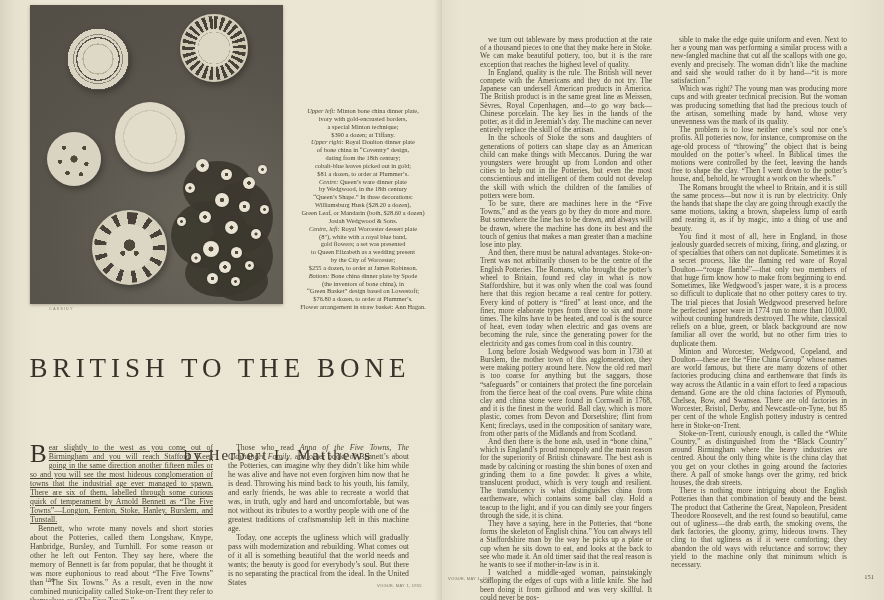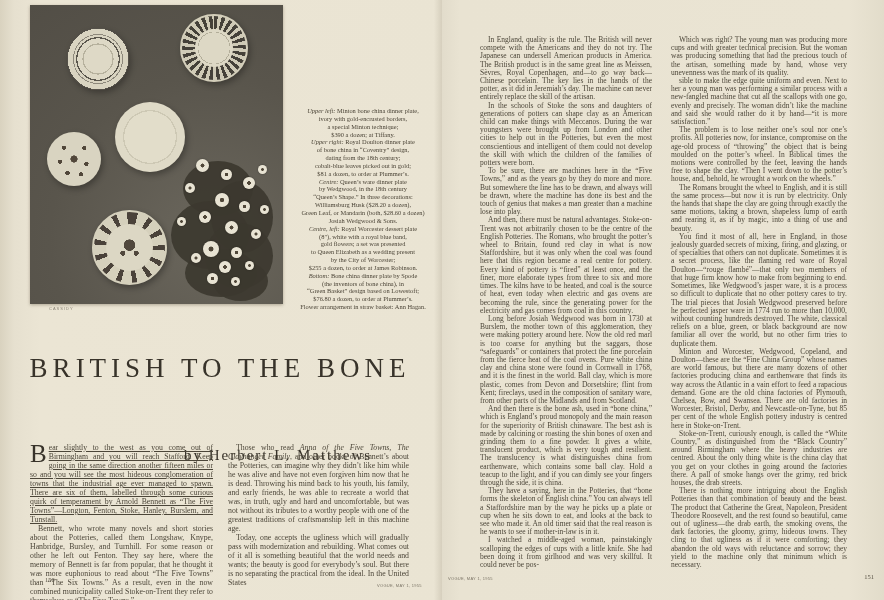--- a/index.html
+++ b/index.html
@@ -166,34 +166,35 @@
     </div>
     <div class="folio folio-left">150</div>
     <div class="runner runner-left">VOGUE, MAY 1, 1955</div>
   </div>
 
   <div class="gutter"></div>
 
   <div class="page right">
     <div class="cols right-cols">
       <div class="col rc1">
+          <p>we turn out tableware by mass production at the rate of a thousand pieces to one that they make here in Stoke. We can make beautiful pottery, too, but it is the rare exception that reaches the highest level of quality.</p>
           <p>In England, quality is the rule. The British will never compete with the Americans and they do not try. The Japanese can undersell American products in America. The British product is in the same great line as Meissen, Sèvres, Royal Copenhagen, and—to go way back—Chinese porcelain. The key lies in the hands of the potter, as it did in Jeremiah’s day. The machine can never entirely replace the skill of the artisan.</p>
           <p>In the schools of Stoke the sons and daughters of generations of potters can shape clay as an American child can make things with Meccanos. During the war youngsters were brought up from London and other cities to help out in the Potteries, but even the most conscientious and intelligent of them could not develop the skill with which the children of the families of potters were born.</p>
           <p>To be sure, there are machines here in the “Five Towns,” and as the years go by they do more and more. But somewhere the line has to be drawn, and always will be drawn, where the machine has done its best and the touch of genius that makes a man greater than a machine lose into play.</p>
           <p>And then, there must be natural advantages. Stoke-on-Trent was not arbitrarily chosen to be the centre of the English Potteries. The Romans, who brought the potter’s wheel to Britain, found red clay in what is now Staffordshire, but it was only when the coal was found here that this region became a real centre for pottery. Every kind of pottery is “fired” at least once, and the finer, more elaborate types from three to six and more times. The kilns have to be heated, and coal is the source of heat, even today when electric and gas ovens are becoming the rule, since the generating power for the electricity and gas comes from coal in this country.</p>
           <p>Long before Josiah Wedgwood was born in 1730 at Burslem, the mother town of this agglomeration, they were making pottery around here. Now the old red marl is too coarse for anything but the saggars, those “safeguards” or containers that protect the fine porcelain from the fierce heat of the coal ovens. Pure white china clay and china stone were found in Cornwall in 1768, and it is the finest in the world. Ball clay, which is more plastic, comes from Devon and Dorsetshire; flint from Kent; fireclays, used in the composition of sanitary ware, from other parts of the Midlands and from Scotland.</p>
           <p>And then there is the bone ash, used in “bone china,” which is England’s proud monopoly and the main reason for the superiority of British chinaware. The best ash is made by calcining or roasting the shin bones of oxen and grinding them to a fine powder. It gives a white, translucent product, which is very tough and resilient. The translucency is what distinguishes china from earthenware, which contains some ball clay. Hold a teacup to the light, and if you can dimly see your fingers through the side, it is china.</p>
           <p>They have a saying, here in the Potteries, that “bone forms the skeleton of English china.” You can always tell a Staffordshire man by the way he picks up a plate or cup when he sits down to eat, and looks at the back to see who made it. An old timer said that the real reason is he wants to see if mother-in-law is in it.</p>
           <p>I watched a middle-aged woman, painstakingly scalloping the edges of cups with a little knife. She had been doing it from girlhood and was very skillful. It could never be pos-</p>
         </div>
       <div class="col rc2">
+          <p>sible to make the edge quite uniform and even. Next to her a young man was performing a similar process with a new-fangled machine that cut all the scallops with one go, evenly and precisely. The woman didn’t like the machine and said she would rather do it by hand—“it is more satisfaction.”</p>
           <p>Which was right? The young man was producing more cups and with greater technical precision. But the woman was producing something that had the precious touch of the artisan, something made by hand, whose very unevenness was the mark of its quality.</p>
-          <p>sible to make the edge quite uniform and even. Next to her a young man was performing a similar process with a new-fangled machine that cut all the scallops with one go, evenly and precisely. The woman didn’t like the machine and said she would rather do it by hand—“it is more satisfaction.”</p>
           <p>The problem is to lose neither one’s soul nor one’s profits. All potteries now, for instance, compromise on the age-old process of “throwing” the object that is being moulded on the potter’s wheel. In Biblical times the motions were controlled by the feet, leaving the hands free to shape the clay. “Then I went down to the potter’s house, and, behold, he wrought a work on the wheels.”</p>
-          <p>The Romans brought the wheel to English, and it is still the same process—but now it is run by electricity. Only the hands that shape the clay are going through exactly the same motions, taking a brown, shapeless lump of earth and rearing it, as if by magic, into a thing of use and beauty.</p>
+          <p>The Romans brought the wheel to Britain, and it is still the same process—but now it is run by electricity. Only the hands that shape the clay are going through exactly the same motions, taking a brown, shapeless lump of earth and rearing it, as if by magic, into a thing of use and beauty.</p>
           <p>You find it most of all, here in England, in those jealously guarded secrets of mixing, firing, and glazing, or of specialties that others can not duplicate. Sometimes it is a secret process, like the flaming red ware of Royal Doulton—“rouge flambé”—that only two members of that huge firm know how to make from beginning to end. Sometimes, like Wedgwood’s jasper ware, it is a process so difficult to duplicate that no other pottery cares to try. The trial pieces that Josiah Wedgwood preserved before he perfected jasper ware in 1774 run to more than 10,000, without counting hundreds destroyed. The white, classical reliefs on a blue, green, or black background are now familiar all over the world, but no other firm tries to duplicate them.</p>
           <p>Minton and Worcester, Wedgwood, Copeland, and Doulton—these are the “Fine China Group” whose names are world famous, but there are many dozens of other factories producing china and earthenware that finds its way across the Atlantic in a vain effort to feed a rapacious demand. Gone are the old china factories of Plymouth, Chelsea, Bow, and Swansea. There are old factories in Worcester, Bristol, Derby, and Newcastle-on-Tyne, but 85 per cent of the whole English pottery industry is centred here in Stoke-on-Trent.</p>
           <p>Stoke-on-Trent, curiously enough, is called the “White Country,” as distinguished from the “Black Country” around Birmingham where the heavy industries are centred. About the only thing white is the china clay that you get on your clothes in going around the factories there. A pall of smoke hangs over the grimy, red brick houses, the drab streets.</p>
           <p>There is nothing more intriguing about the English Potteries than that combination of beauty and the beast. The product that Catherine the Great, Napoleon, President Theodore Roosevelt, and the rest found so beautiful, came out of ugliness—the drab earth, the smoking ovens, the dark factories, the gloomy, grimy, hideous towns. They cling to that ugliness as if it were comforting; they abandon the old ways with reluctance and sorrow; they yield to the machine only that minimum which is necessary.</p>
         </div>
     </div>
     <div class="runner runner-right">VOGUE, MAY 1, 1955</div>
     <div class="folio folio-right">151</div>
   </div>
 

